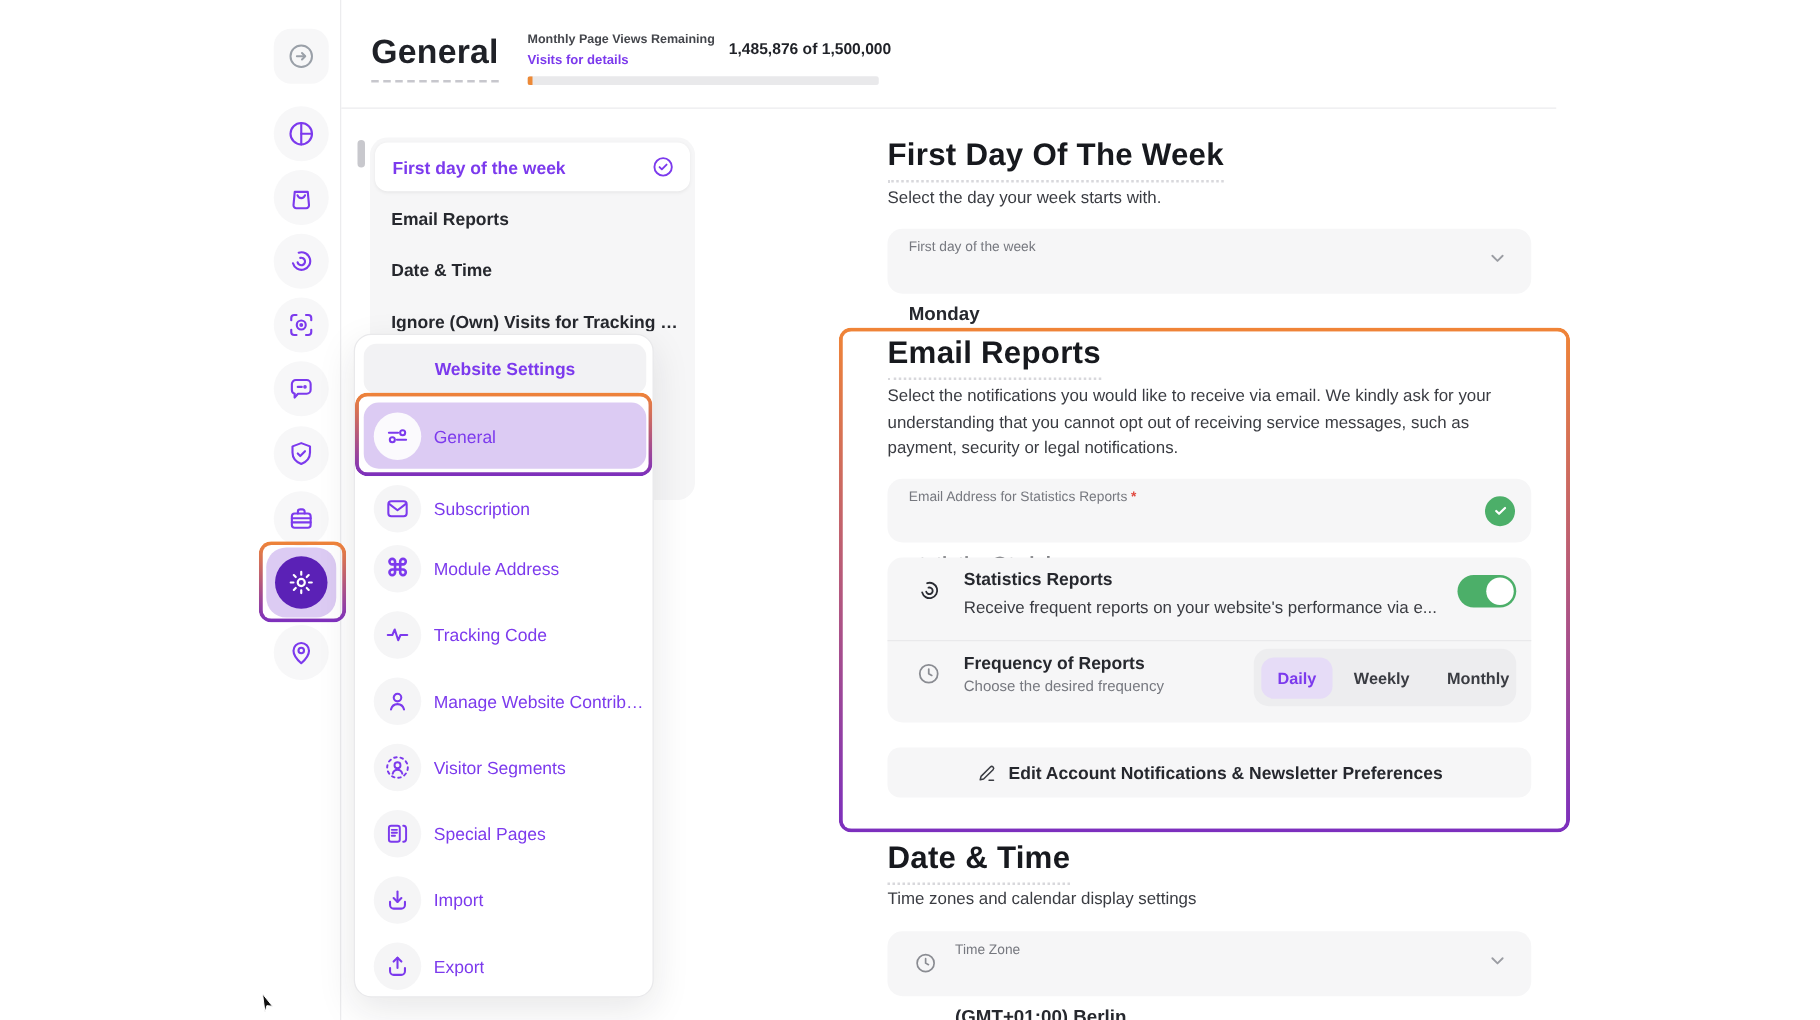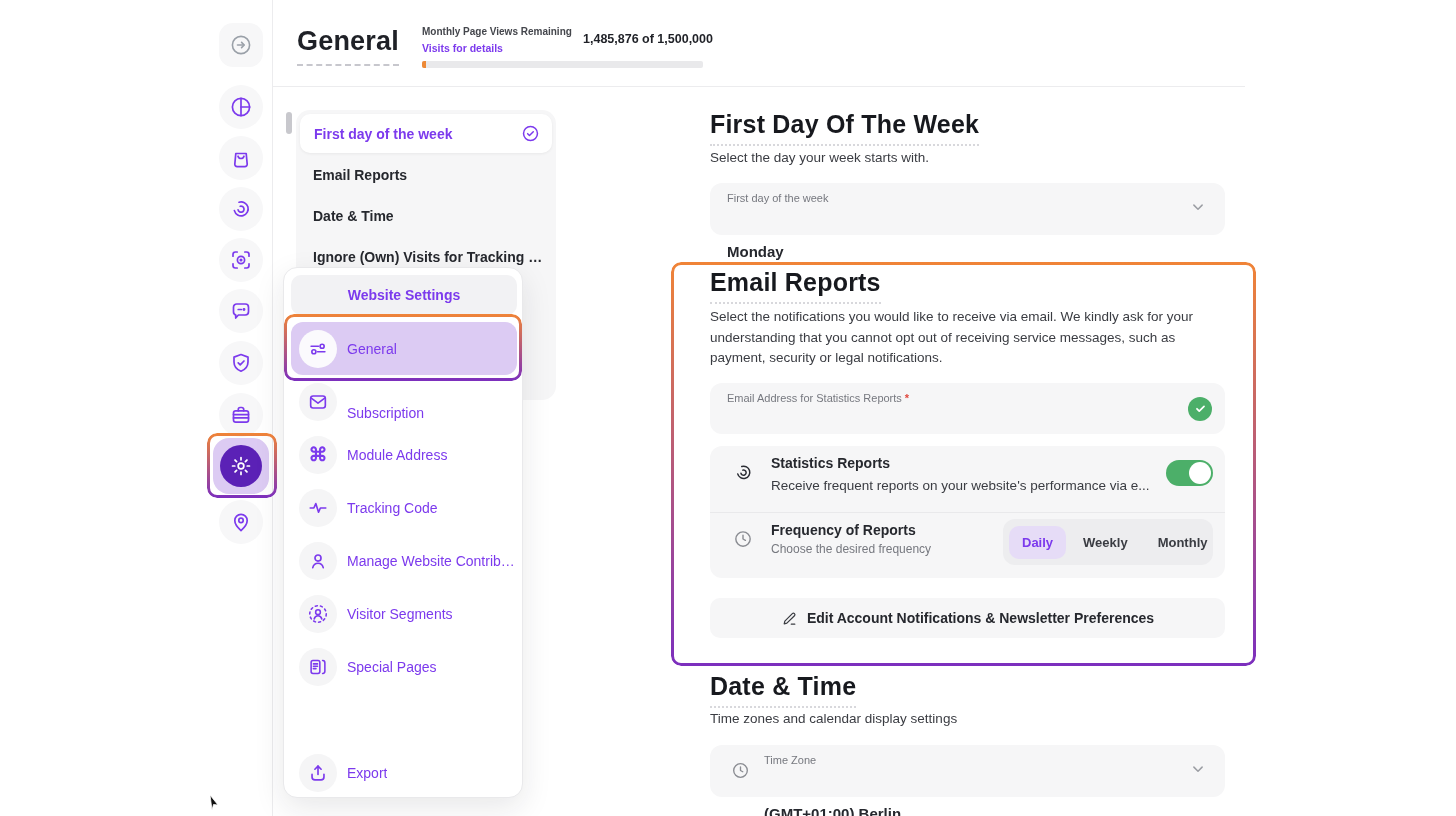--- a/index.html
+++ b/index.html
@@ -193,21 +193,21 @@
       <svg width="22" height="22" viewBox="0 0 24 24" fill="none" stroke="#7C3AED" stroke-width="1.8" stroke-linecap="round">
           <path d="M4.5 9h8"></path>
           <circle cx="16.5" cy="9" r="2.2"></circle>
           <path d="M19.5 15h-8"></path>
           <circle cx="7.5" cy="15" r="2.2"></circle>
         </svg>
     </span>
       <span class="ml">General</span>
   </div>
 
-  <div class="menuItem" style="top:100px;align-items:flex-end;">
+  <div class="menuItem" style="top:112px;">
     <span class="ic">
       <svg width="22" height="22" viewBox="0 0 24 24" fill="none" stroke="#7C3AED" stroke-width="1.8" stroke-linecap="round" stroke-linejoin="round">
           <rect x="4" y="5.5" width="16" height="13" rx="2.6"></rect>
           <path d="M5 8l7 5.3L19 8"></path>
         </svg>
     </span>
       <span class="ml">Subscription</span>
   </div>
 
   <div class="menuItem" style="top:160px;">
@@ -251,20 +251,30 @@
     <span class="ic">
       <svg width="22" height="22" viewBox="0 0 24 24" fill="none" stroke="#7C3AED" stroke-width="1.7" stroke-linecap="round" stroke-linejoin="round">
           <rect x="4.5" y="5" width="9.5" height="14" rx="2"></rect>
           <path d="M7 8.6h4.5M7 11.2h4.5M7 13.8h2.8"></path>
           <path d="M17 5h.3c1.5 0 2.2 1 2.2 2.6v8.8c0 1.6-.7 2.6-2.2 2.6H17"></path>
         </svg>
     </span>
       <span class="ml">Special Pages</span>
   </div>
 
+  <div class="menuItem" style="top:425px;">
+    <span class="ic">
+      <svg width="22" height="22" viewBox="0 0 24 24" fill="none" stroke="#7C3AED" stroke-width="1.8" stroke-linecap="round" stroke-linejoin="round">
+          <path d="M12 4.5v9"></path>
+          <path d="M8.6 10.3l3.4 3.4 3.4-3.4"></path>
+          <path d="M5.5 13.5v2.8a3.2 3.2 0 0 0 3.2 3.2h6.6a3.2 3.2 0 0 0 3.2-3.2v-2.8"></path>
+        </svg>
+    </span>
+      <span class="ml">Import</span>
+  </div>
 
   <div class="menuItem" style="top:478px;text-align:right;">
     <span class="ic">
       <svg width="22" height="22" viewBox="0 0 24 24" fill="none" stroke="#7C3AED" stroke-width="1.8" stroke-linecap="round" stroke-linejoin="round">
           <path d="M12 13.5v-9"></path>
           <path d="M8.6 7.9L12 4.5l3.4 3.4"></path>
           <path d="M5.5 13.5v2.8a3.2 3.2 0 0 0 3.2 3.2h6.6a3.2 3.2 0 0 0 3.2-3.2v-2.8"></path>
         </svg>
     </span>
       <span class="ml">Export</span>

